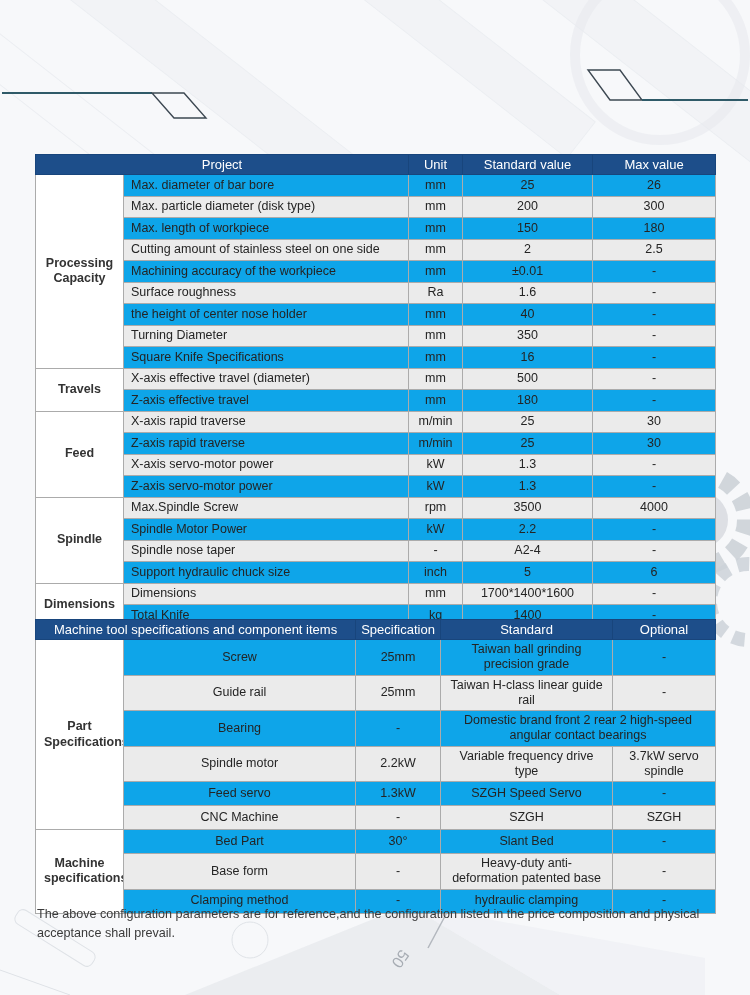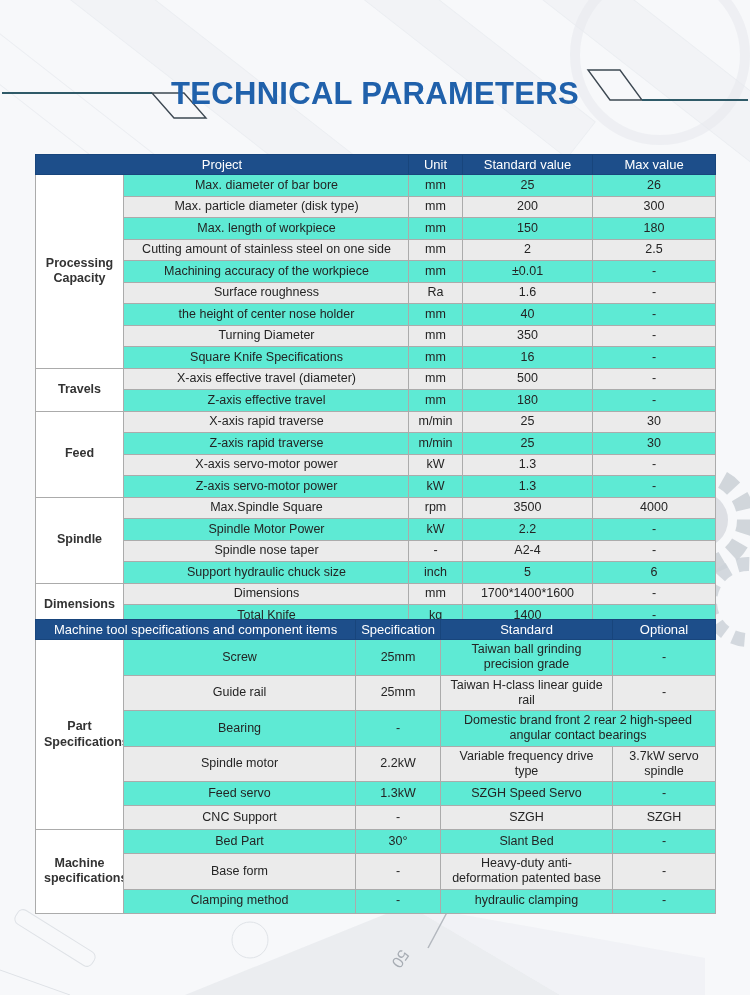--- a/index.html
+++ b/index.html
@@ -5,30 +5,30 @@
   html,body{margin:0;padding:0;}
   body{width:750px;height:995px;font-family:"Liberation Sans",sans-serif;}
   .page{position:relative;width:750px;height:995px;background:#f7f8fa;overflow:hidden;}
   .bg{position:absolute;left:0;top:0;z-index:0;}
   .content{position:absolute;left:0;top:0;width:750px;height:995px;z-index:1;}
 
   .title{position:absolute;top:76px;left:0;width:750px;text-align:center;margin:0;
          font-size:31px;font-weight:bold;color:#2061ab;letter-spacing:.3px;}
 
   table{position:absolute;left:35px;border-collapse:collapse;table-layout:fixed;
-        width:680px;background:#5eead4;border:1px solid #9b9b9b;}
+        width:680px;background:#0ea5e9;border:1px solid #9b9b9b;}
   th{background:#1d4e8a;color:#ffffff;font-weight:normal;font-size:13px;height:19px;
      border:1px solid #2a5causal;border:1px solid #18457c;padding:0 4px;overflow:hidden;white-space:nowrap;}
   td{border:1px solid #ababab;font-size:12.5px;color:#242424;text-align:center;
      padding:1px 6px;line-height:1.22;overflow:hidden;}
   td.group{background:#ffffff !important;color:#333;font-weight:bold;}
   tr.alt td{background:#ebebeb;}
   .t1{top:154px;}
   .t1 td{height:18.5px;}
-  .t1 td.first{text-align:center;padding-left:7px;white-space:nowrap;}
+  .t1 td.first{text-align:left;padding-left:7px;white-space:nowrap;}
   .t2{top:619px;}
   .t2 td{height:19px;padding:2px 8px;}
   .t2 td.first{}
   .footer{position:absolute;left:37px;top:905px;width:696px;margin:0;
           font-size:12.6px;color:#3a3a3a;line-height:1.5;}
 </style>
 </head>
 <body>
 
 <div class="page">
@@ -66,21 +66,20 @@
 
     <g fill="none">
       <path d="M2,93 H152" stroke="#2f5a68" stroke-width="2"></path>
       <path d="M152,93 H184 L206,118 H174 Z" stroke="#3d4852" stroke-width="1.4"></path>
       <path d="M588,70 H620 L642,100 H610 Z" stroke="#3d4852" stroke-width="1.4"></path>
       <path d="M642,100 H748" stroke="#2f5a68" stroke-width="2"></path>
     </g>
   </svg>
 
   <div class="content">
-    <h1 class="title">TECHNICAL PARAMETERS</h1>
 
     <table class="t1">
       <colgroup>
         <col style="width:88px">
           <col style="width:285px">
           <col style="width:54px">
         <col style="width:130px">
           <col style="width:123px">
       </colgroup>
       <thead>
@@ -180,21 +179,21 @@
             <td>-</td>
           </tr>
           <tr>
             <td class="first">Z-axis servo-motor power</td>
             <td>kW</td>
             <td>1.3</td>
             <td>-</td>
           </tr>
           <tr class="alt">
             <td class="group" rowspan="4">Spindle</td>
-            <td class="first">Max.Spindle Square</td>
+            <td class="first">Max.Spindle Screw</td>
             <td>rpm</td>
             <td>3500</td>
             <td>4000</td>
           </tr>
           <tr>
             <td class="first">Spindle Motor Power</td>
             <td>kW</td>
             <td>2.2</td>
             <td>-</td>
           </tr>
@@ -267,21 +266,21 @@
             <td>Variable frequency drive type</td>
             <td>3.7kW servo spindle</td>
           </tr>
           <tr>
             <td class="first">Feed servo</td>
             <td>1.3kW</td>
             <td>SZGH Speed Servo</td>
             <td>-</td>
           </tr>
           <tr class="alt">
-            <td class="first">CNC Support</td>
+            <td class="first">CNC Machine</td>
             <td>-</td>
             <td>SZGH</td>
             <td>SZGH</td>
           </tr>
           <tr>
             <td class="group" rowspan="3">Machine specifications</td>
             <td class="first">Bed Part</td>
             <td>30°</td>
             <td>Slant Bed</td>
             <td>-</td>
@@ -294,14 +293,15 @@
           </tr>
           <tr>
             <td class="first">Clamping method</td>
             <td>-</td>
             <td>hydraulic clamping</td>
             <td>-</td>
           </tr>
         </tbody>
     </table>
 
+    <p class="footer">The above configuration parameters are for reference,and the configuration listed in the price composition and physical acceptance shall prevail.</p>
   </div>
 </div>
 
 </body></html>

